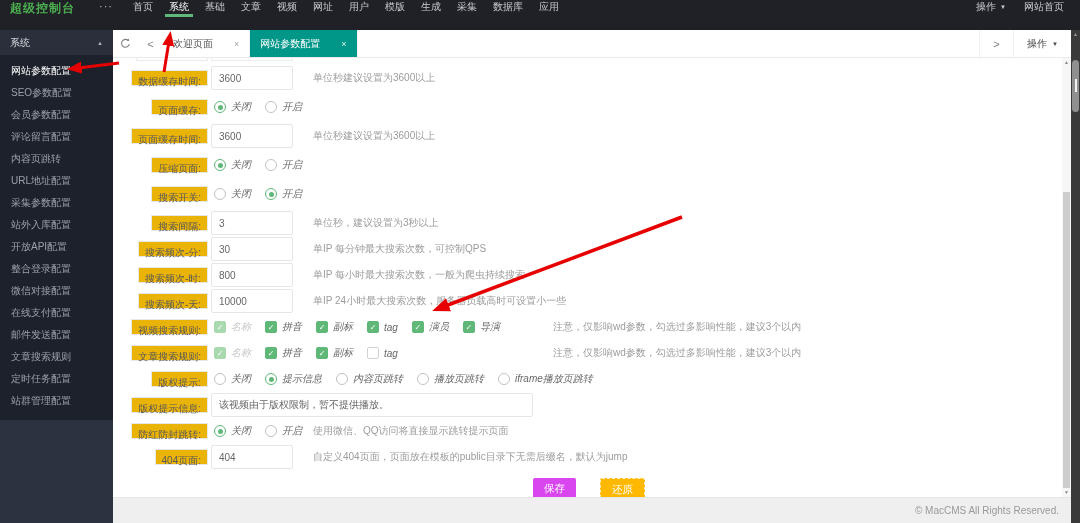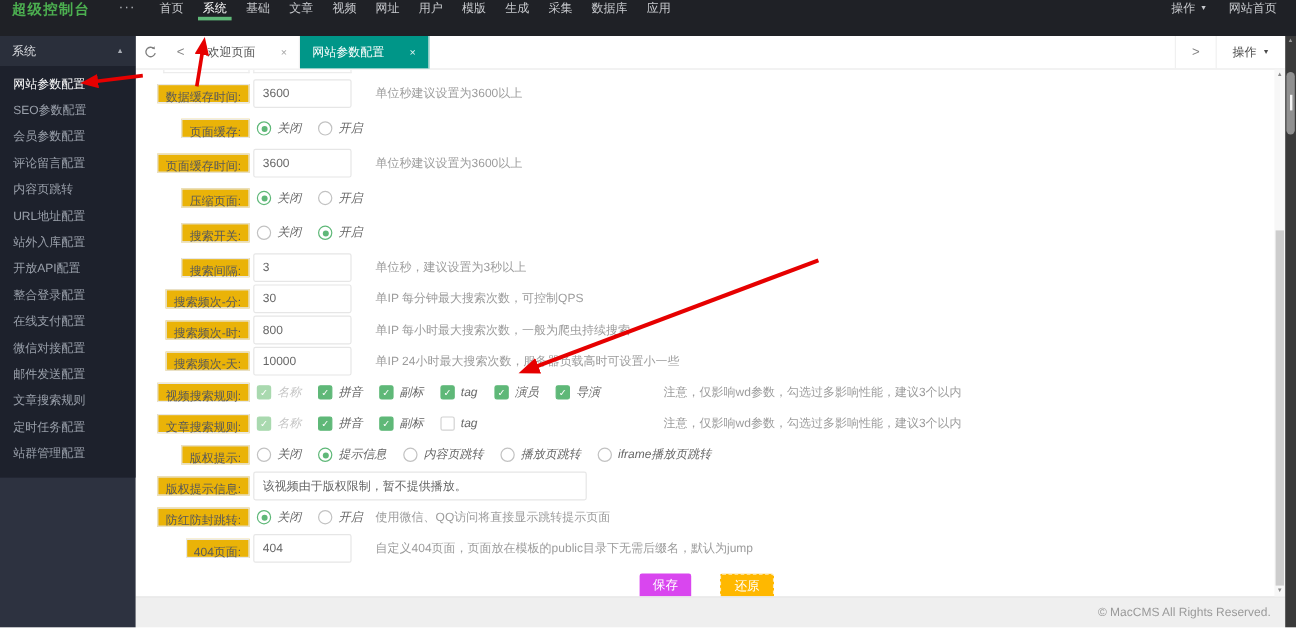--- a/index.html
+++ b/index.html
@@ -69,21 +69,21 @@
   .sliver.s-input { left:98px; width:82px; }
   .form { padding:8px 0 0 16px; }
   .row { display:flex; align-items:center; height:24px; margin-bottom:5px; position:relative; }
   .row.compact { margin-bottom:2px; }
   .lbl-col { width:79px; display:flex; justify-content:flex-end; flex-shrink:0; }
   .lbl { height:16px; line-height:22px; border:1px solid #e8e8e8; background:#eab308;
          padding:0 6px; font-size:10px; color:#595959; white-space:nowrap; }
   .ipt { height:24px; width:82px; border:1px solid #e6e6e6; border-radius:2px;
          margin-left:3px; padding:0 7px; font-size:10px; color:#666; outline:none;
          background:#fff; font-family:inherit; }
-  .ipt.wide { width:278px; }
+  .ipt.wide { width:322px; }
   .hint { position:absolute; left:184px; font-size:10px; color:#9c9c9c; white-space:nowrap; }
   .row.cbx-row .hint { left:424px; }
   .opts { display:flex; align-items:center; margin-left:6px; }
   .opt { display:flex; align-items:center; margin-right:14px; cursor:pointer; }
   .radio { width:12px; height:12px; border-radius:50%; border:1px solid #c2c2c2;
            background:#fff; position:relative; flex-shrink:0; }
   .radio.sel { border-color:#5FB878; }
   .radio.sel::after { content:""; position:absolute; left:2.5px; top:2.5px; width:5px;
                       height:5px; border-radius:50%; background:#5FB878; }
   .cbx { width:12px; height:12px; border:1px solid #d2d2d2; border-radius:2px;
@@ -160,25 +160,26 @@
     <span>系统</span>
     <span class="tri">▲</span>
   </div>
   <div class="side-menu">
       <div class="side-item active">网站参数配置</div>
       <div class="side-item">SEO参数配置</div>
       <div class="side-item">会员参数配置</div>
       <div class="side-item">评论留言配置</div>
       <div class="side-item">内容页跳转</div>
       <div class="side-item">URL地址配置</div>
+      <div class="side-item">采集参数配置</div>
       <div class="side-item">站外入库配置</div>
       <div class="side-item">开放API配置</div>
       <div class="side-item">整合登录配置</div>
+      <div class="side-item">微信对接配置</div>
       <div class="side-item">在线支付配置</div>
-      <div class="side-item">微信对接配置</div>
       <div class="side-item">邮件发送配置</div>
       <div class="side-item">文章搜索规则</div>
       <div class="side-item">定时任务配置</div>
       <div class="side-item">站群管理配置</div>
     </div>
 </div>
 
 <div class="tabbar">
   <div class="tab-tool">
     <svg width="11" height="11" viewBox="0 0 12 12">

